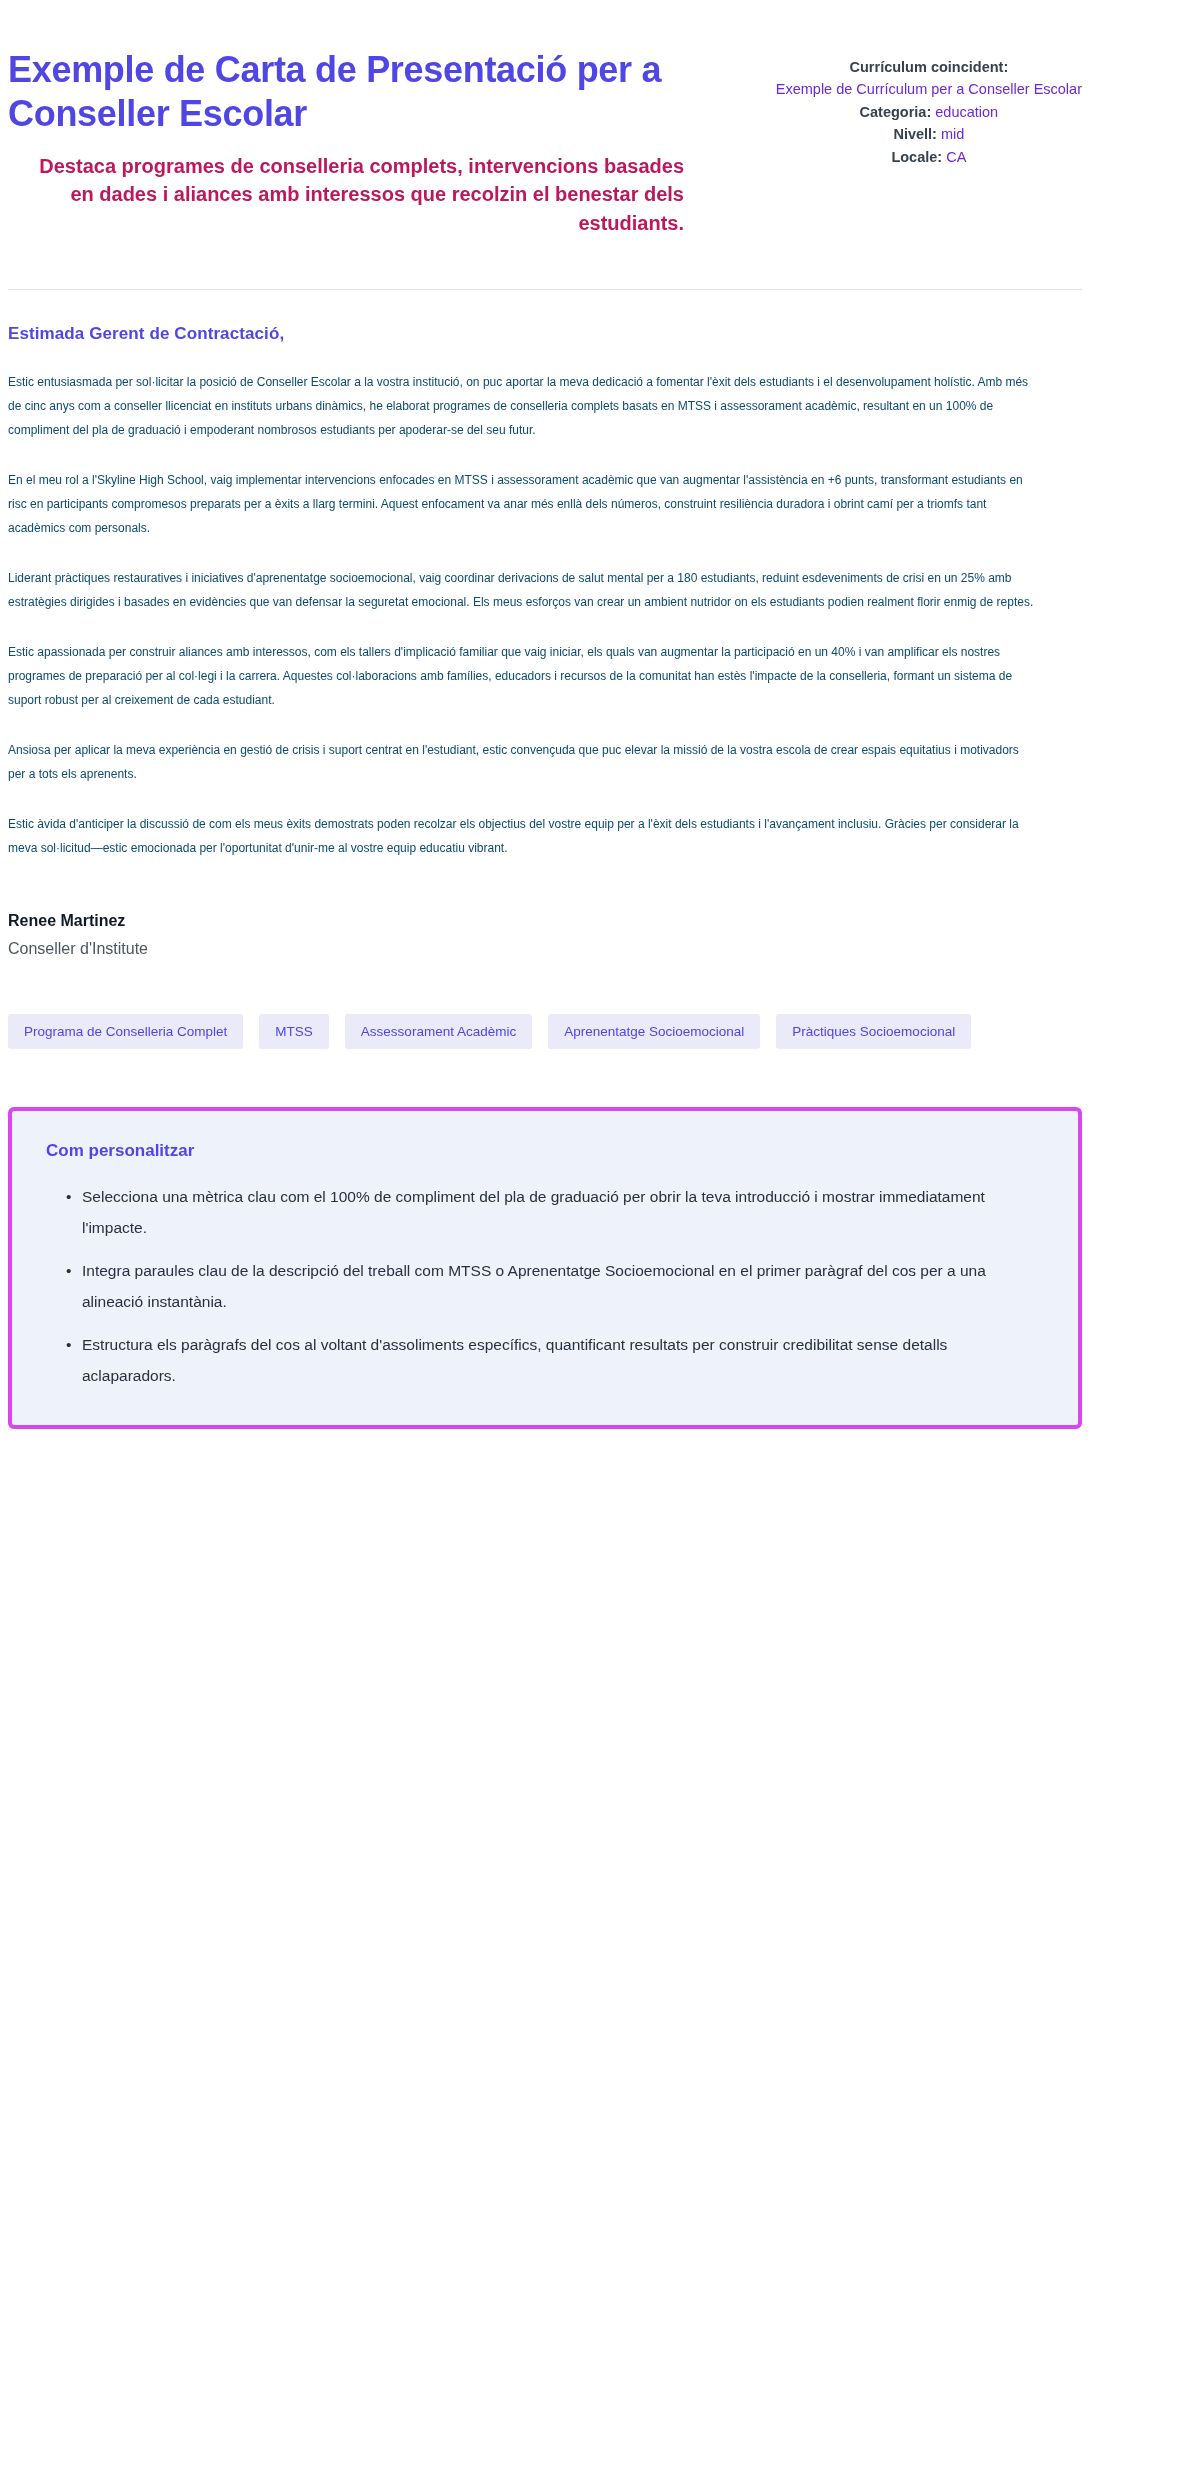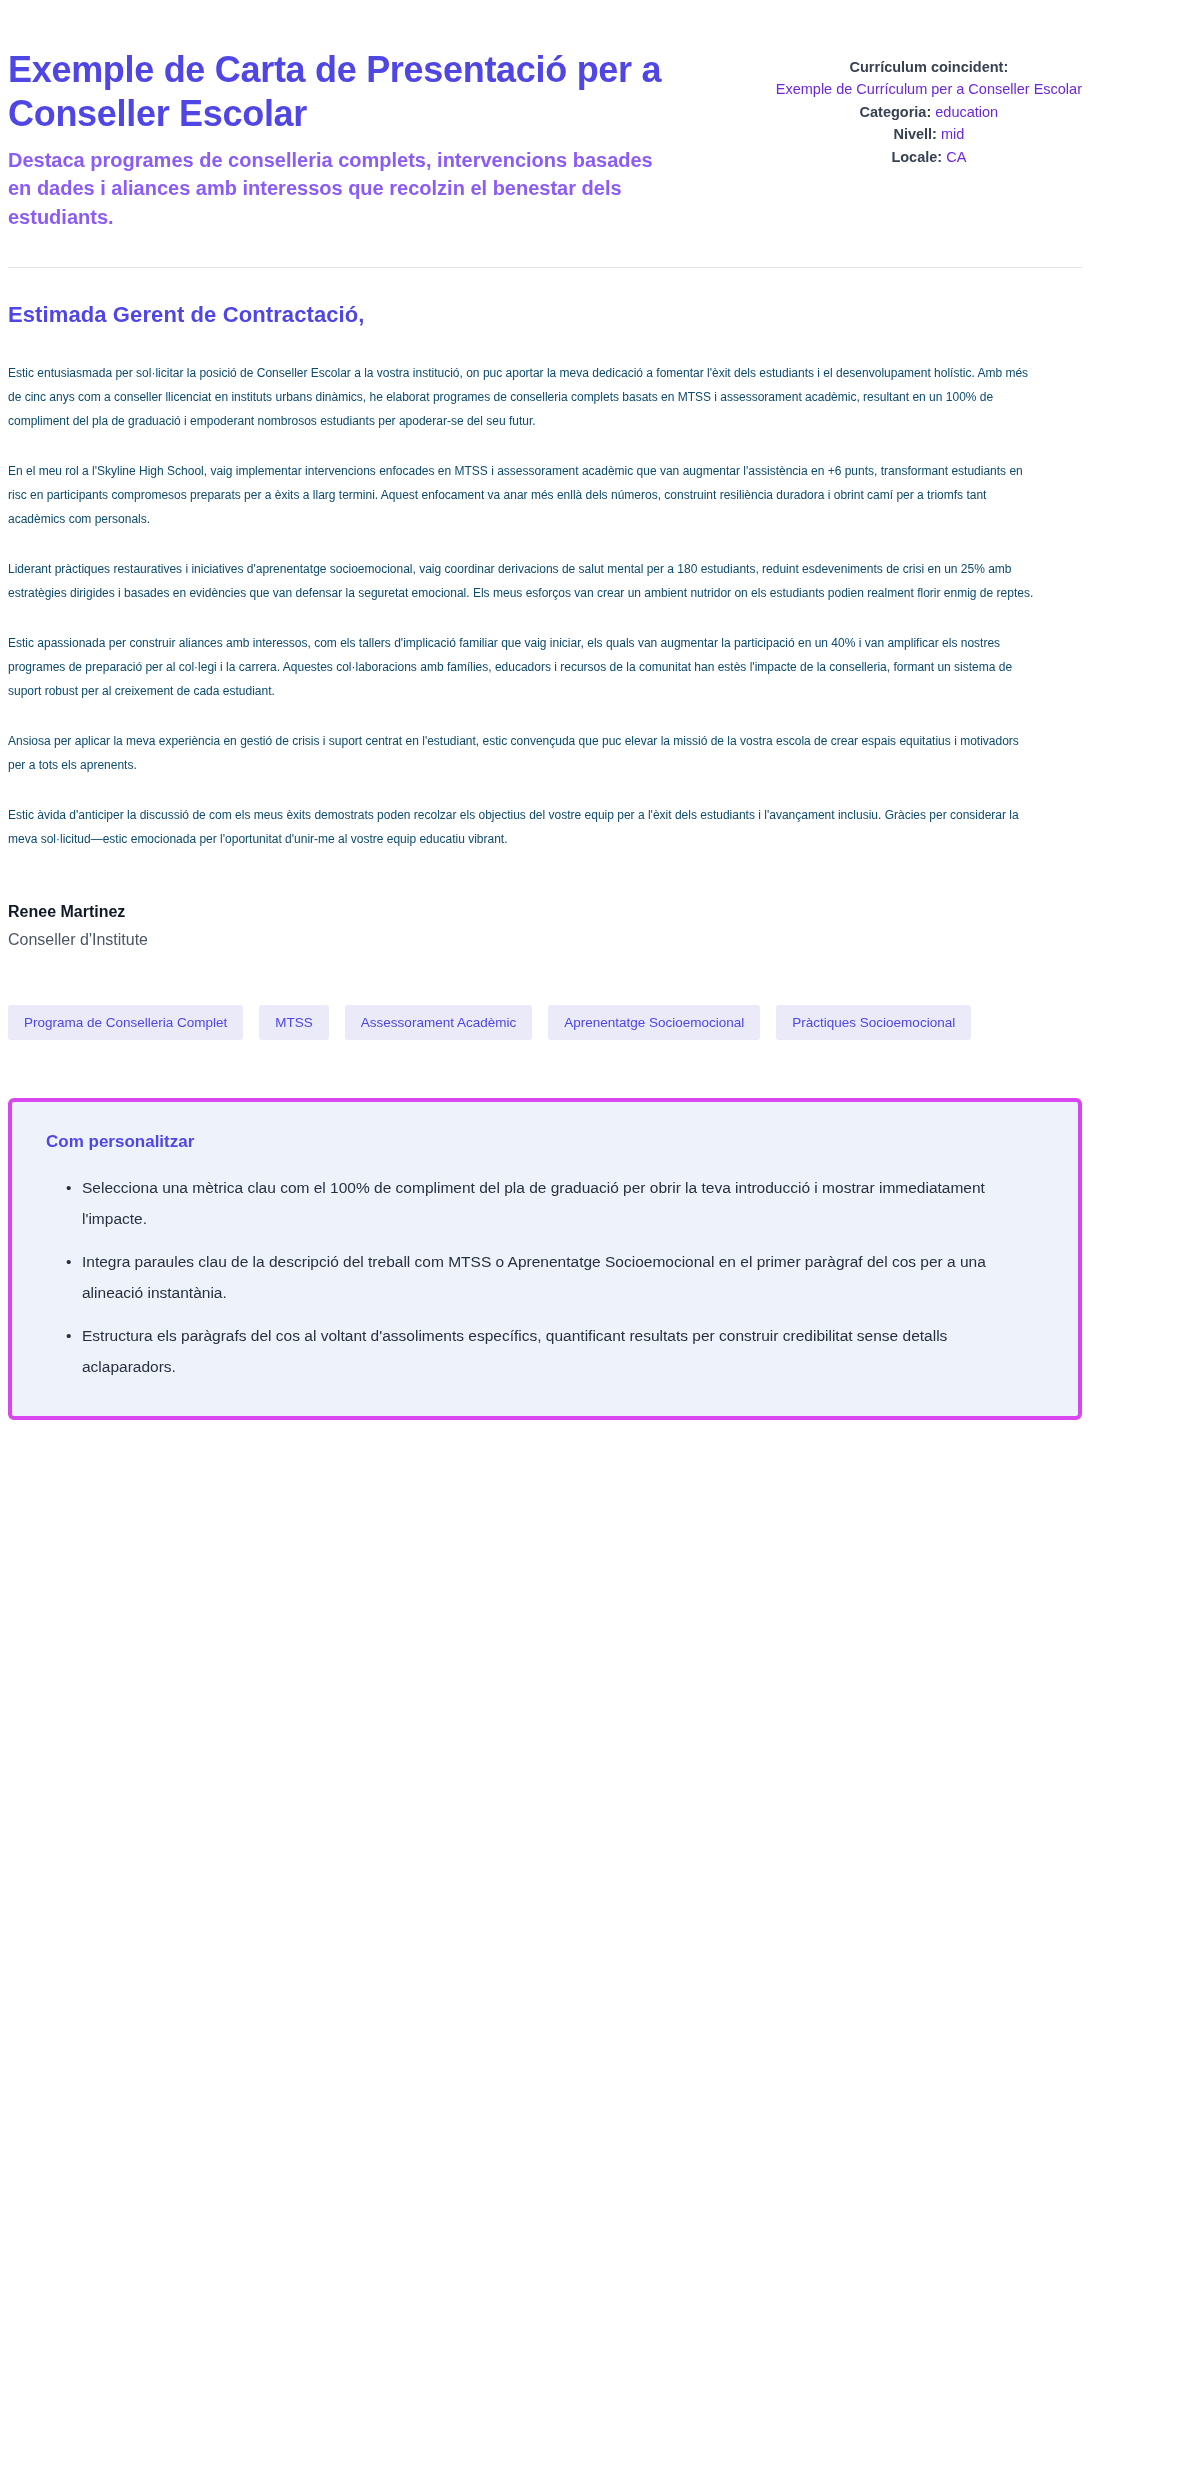--- a/index.html
+++ b/index.html
@@ -44,23 +44,24 @@
     line-height: 1.22;
     font-weight: 700;
     color: #5046e4;
     margin: 0 0 10px 0;
     letter-spacing: -0.3px;
   }
   .doc-subtitle {
     font-size: 20px;
     line-height: 1.42;
     font-weight: 700;
-    color: #8b5cf6;
-    margin: 0;
+    color: #be185d;
+    margin: 16px;
     max-width: 660px;
+    text-align: right;
   }
   .header-right {
     flex: 0 0 auto;
     text-align: center;
     padding-top: 8px;
     min-width: 260px;
   }
   .meta-row {
     font-size: 14.5px;
     line-height: 1.55;
@@ -82,24 +83,24 @@
     border: none;
     border-top: 1px solid #e2e4ea;
     margin: 36px 0 0 0;
   }
 
   
   .letter {
     padding-top: 34px;
   }
   .salutation {
-    font-size: 22px;
+    font-size: 17px;
     font-weight: 700;
     color: #4f46e5;
-    margin: 0 0 33px 0;
+    margin: 0 0 26px 0;
     letter-spacing: 0.1px;
   }
   .body-para {
     font-size: 12px;
     line-height: 2.0;
     color: #0c4a6e;
     margin: 0 0 26px 0;
     max-width: 1030px;
   }
 

